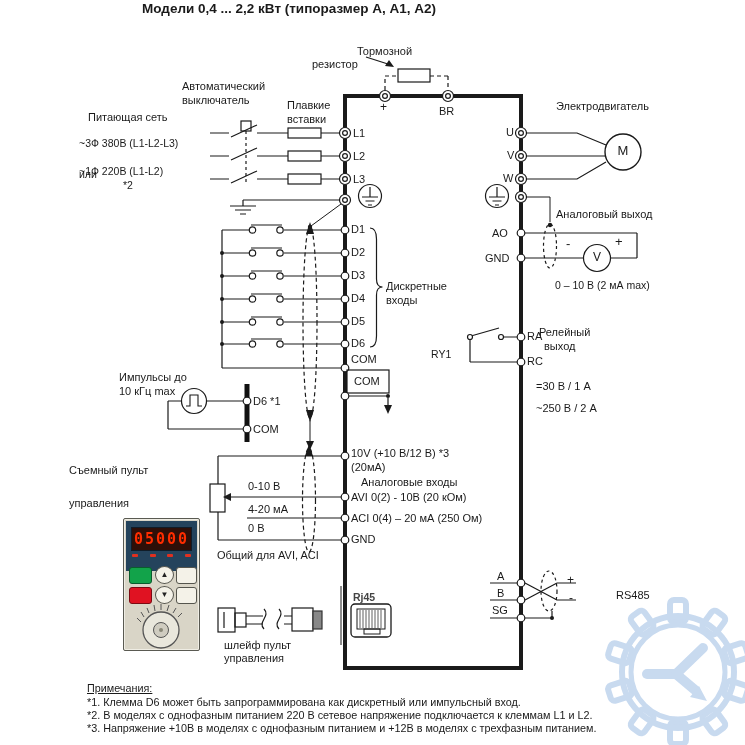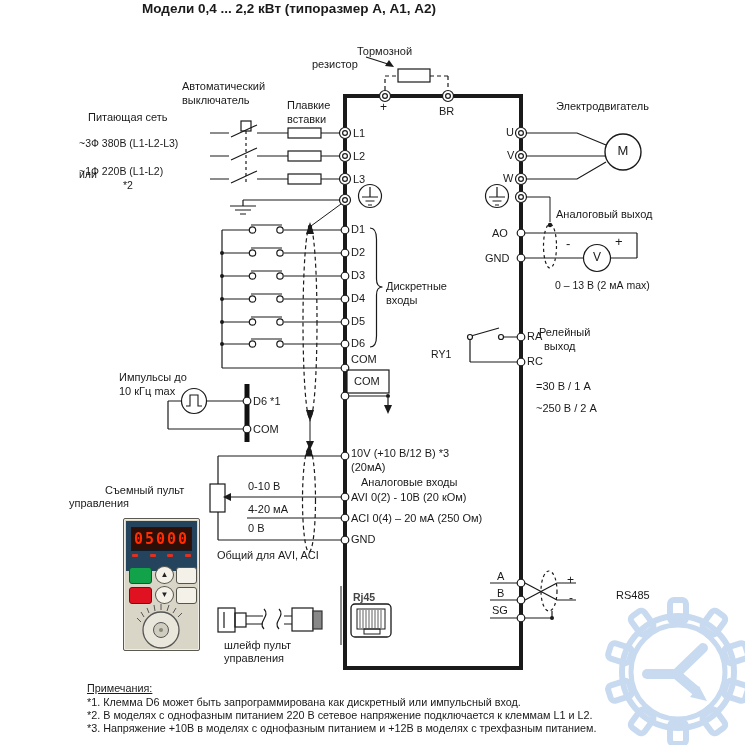--- a/index.html
+++ b/index.html
@@ -266,21 +266,21 @@
   <div class="lb" style="left:506px; top:126px;">U</div>
   <div class="lb" style="left:507px; top:149px;">V</div>
   <div class="lb" style="left:503px; top:172px;">W</div>
 
   <div class="lb" style="left:556px; top:208px;">Аналоговый выход</div>
   <div class="lb" style="left:492px; top:227px;">AO</div>
   <div class="lb" style="left:485px; top:252px;">GND</div>
   <div class="lb s13" style="left:566px; top:238px;">-</div>
   <div class="lb s13" style="left:615px; top:236px;">+</div>
   <div class="lb s12 ctr" style="left:590px; top:251px; width:14px;">V</div>
-  <div class="lb s10" style="left:555px; top:279px;">0 – 13 В (2 мА max)</div>
+  <div class="lb s10" style="left:555px; top:279px;">0 – 10 В (2 мА max)</div>
 
   <div class="lb" style="left:539px; top:326px;">Релейный</div>
   <div class="lb" style="left:544px; top:340px;">выход</div>
   <div class="lb" style="left:536px; top:364px;margin-top:38px;">~250 В / 2 А</div>
   <div class="lb" style="left:536px; top:380px;">=30 В / 1 А</div>
   <div class="lb s10" style="left:431px; top:348px;">RY1</div>
   <div class="lb" style="left:527px; top:330px;">RA</div>
   <div class="lb" style="left:527px; top:355px;">RC</div>
 
   <div class="lb" style="left:386px; top:280px;">Дискретные</div>
@@ -292,21 +292,21 @@
   <div class="lb" style="left:351px; top:315px;">D5</div>
   <div class="lb" style="left:351px; top:337px;">D6</div>
   <div class="lb" style="left:351px; top:353px;">COM</div>
   <div class="lb" style="left:354px; top:375px;">COM</div>
 
   <div class="lb" style="left:119px; top:371px;">Импульсы до</div>
   <div class="lb" style="left:119px; top:385px;">10 кГц max</div>
   <div class="lb" style="left:253px; top:395px;">D6  *1</div>
   <div class="lb" style="left:253px; top:423px;">COM</div>
 
-  <div class="lb" style="left:69px; top:484px;margin-left:36px;">Съемный пульт</div>
+  <div class="lb" style="left:69px; top:464px;">Съемный пульт</div>
   <div class="lb" style="left:69px; top:497px;">управления</div>
 
   <div class="lb" style="left:248px; top:480px;">0-10 В</div>
   <div class="lb" style="left:248px; top:503px;">4-20 мА</div>
   <div class="lb" style="left:248px; top:522px;">0 В</div>
   <div class="lb" style="left:217px; top:549px;">Общий для AVI, ACI</div>
 
   <div class="lb" style="left:351px; top:447px;">10V (+10 В/12 В)  *3</div>
   <div class="lb" style="left:351px; top:461px;">(20мА)</div>
   <div class="lb" style="left:361px; top:476px;">Аналоговые входы</div>

